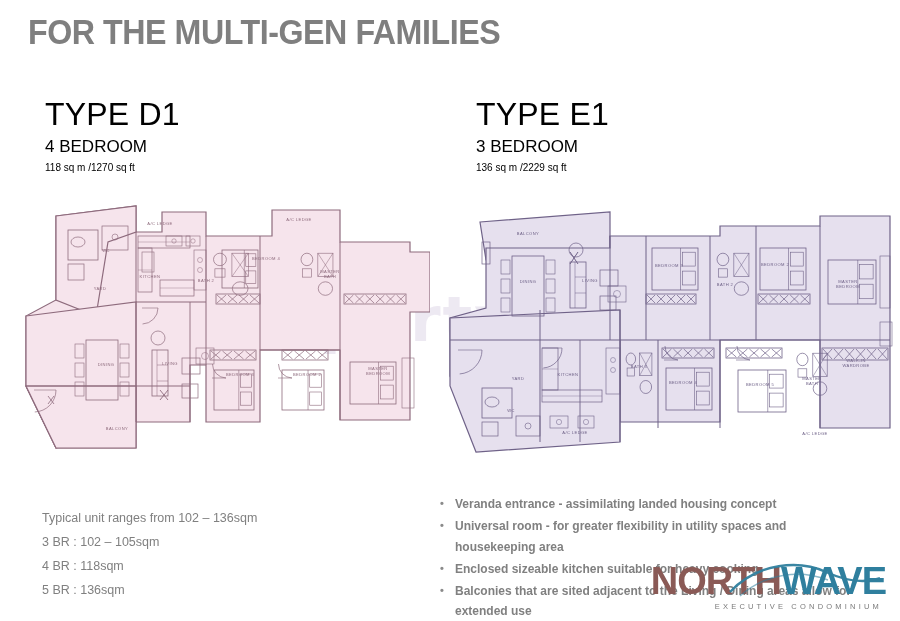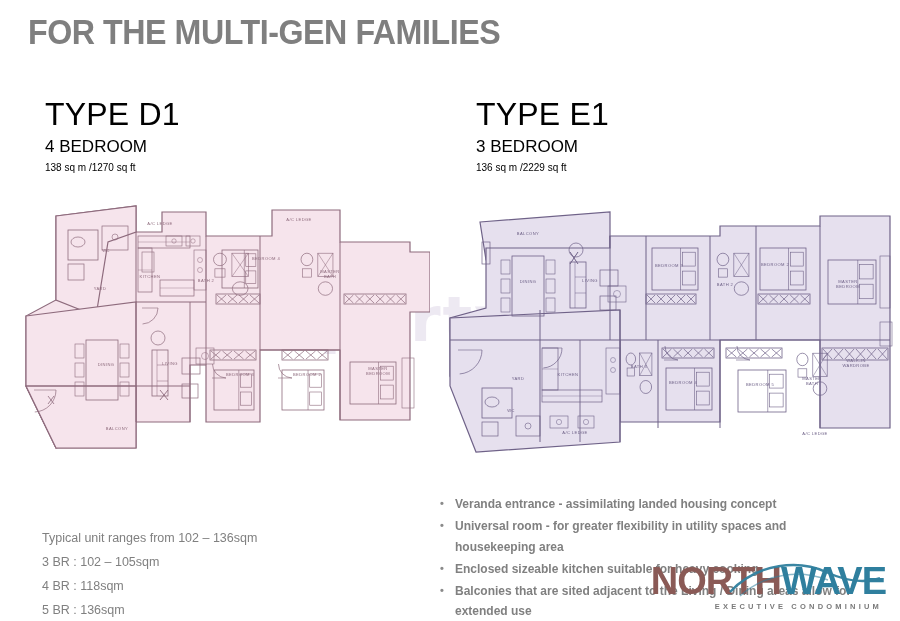--- a/index.html
+++ b/index.html
@@ -25,52 +25,52 @@
   #plan-e1{left:420px;top:190px;width:480px;height:275px;}
   .plan-canvas svg{display:block;width:100%;height:100%;}
 
   
   .watermark{position:absolute;left:195px;top:283px;width:520px;height:80px;
      font-size:62px;font-weight:bold;color:#e8e2ee;opacity:.75;
      letter-spacing:2px;white-space:nowrap;overflow:hidden;
      font-family:"DejaVu Sans",sans-serif;pointer-events:none;}
 
   
-  #ranges{position:absolute;left:42px;top:526px;}
+  #ranges{position:absolute;left:42px;top:506px;}
   #ranges div{font-size:12.5px;line-height:24px;color:#808080;}
 
   
   #features{position:absolute;left:437px;top:494px;width:430px;}
   #features li{position:relative;list-style:none;font-size:12px;line-height:20.5px;
       color:#808080;padding-left:18px;margin:0 0 1.5px 0;font-weight:bold;}
   #features li:before{content:"\2022";position:absolute;left:3px;top:-1px;
       font-size:11px;color:#8a8a8a;}
   #features ul{margin:0;padding:0;}
 
   
   #logo{position:absolute;right:14px;bottom:10px;text-align:right;}
   #logo .word{font-size:38px;line-height:38px;font-weight:bold;letter-spacing:-1px;
       white-space:nowrap;}
   #logo .north{color:#8a5a56;}
   #logo .wave{color:#2f7f9e;}
   #logo .sub{font-size:7.5px;letter-spacing:3.2px;color:#7a7a7a;margin-top:2px;
-      margin-right:4px;font-weight:bold;}
+      margin-right:4px;font-weight:normal;}
   #logo .swoosh{position:absolute;right:4px;top:-4px;width:160px;height:40px;pointer-events:none;}
 </style>
 </head>
 <body>
 
 <div class="slide-title">FOR THE MULTI-GEN FAMILIES</div>
 
 <div class="watermark">PropertyLimBrothers</div>
 
 <div class="plan-head" id="head-d1">
   <div class="type">TYPE D1</div>
   <div class="beds">4 BEDROOM</div>
-  <div class="area">138 sq m /1270 sq ft</div>
+  <div class="area">118 sq m /1270 sq ft</div>
 </div>
 
 <div class="plan-head" id="head-e1">
   <div class="type">TYPE E1</div>
   <div class="beds">3 BEDROOM</div>
   <div class="area">136 sq m /2229 sq ft</div>
 </div>
 
 <div class="plan-canvas" id="plan-d1">
   <svg viewBox="0 0 420 275" preserveAspectRatio="none">

